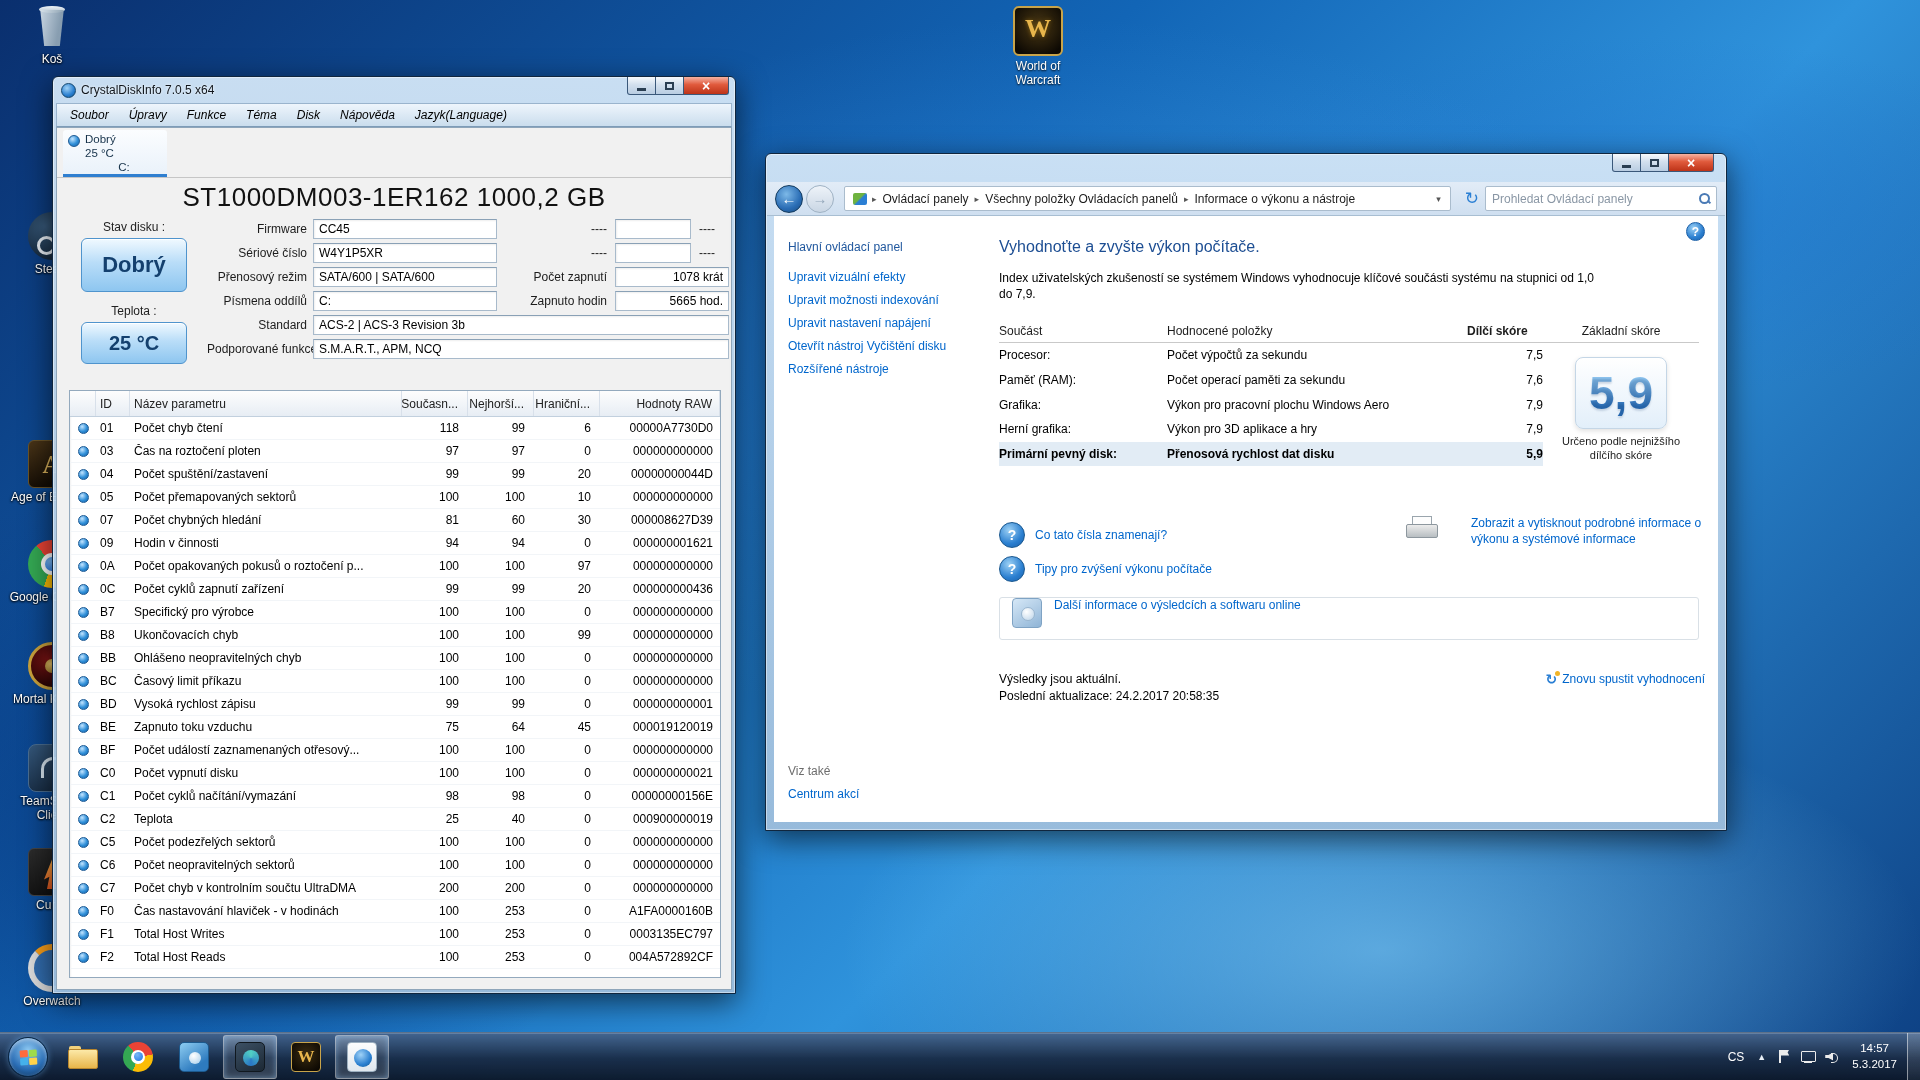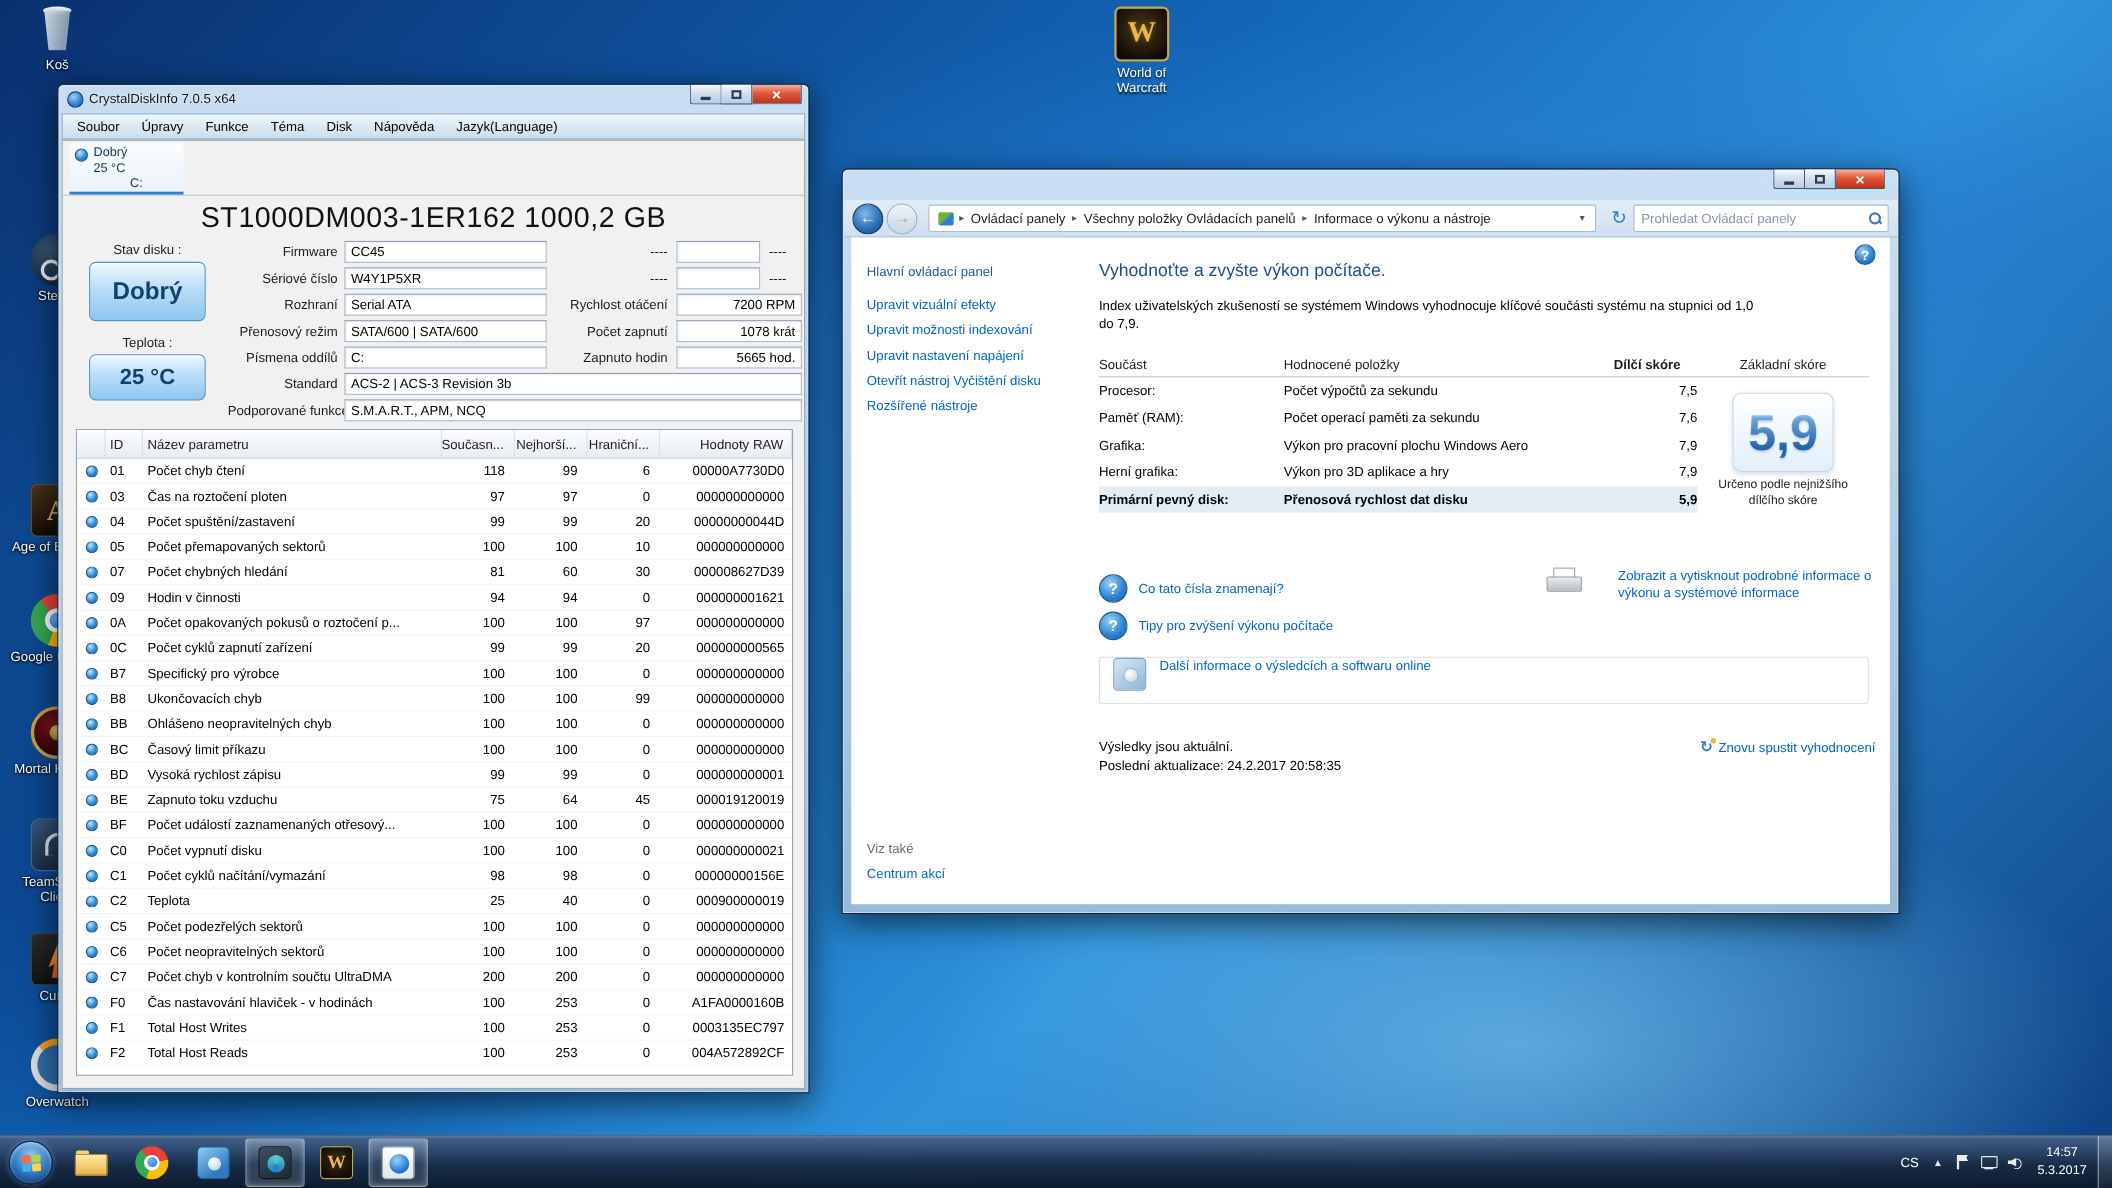--- a/index.html
+++ b/index.html
@@ -78,21 +78,21 @@
 
   
   .win-cdi { left:52px; top:76px; width:684px; height:918px; z-index:10; }
   .cdi-titlebar { height:26px; display:flex; align-items:center; padding:0 6px; position:relative; }
   .cdi-appicon { width:15px; height:15px; border-radius:50%; margin:0 5px 0 2px;
     background:radial-gradient(circle at 38% 32%, #9fd2f7, #2a7fd0 60%, #15588f); border:1px solid #12466f; }
   .cdi-title { font-size:12px; color:#10151b; text-shadow:0 0 3px #fff; }
   .win-cdi .cap-group { right:6px; }
   .cdi-menubar { height:24px; margin:0 3px; display:flex; align-items:center; gap:2px; padding:0 4px;
     background:linear-gradient(#eef5fc,#cadded); border:1px solid #9ab4cd; border-bottom-color:#7e9cb8; }
-  .cdi-menu-item { padding:20px 9px; font-size:12px; cursor:pointer; border-radius:2px; }
+  .cdi-menu-item { padding:20px 9px; font-size:12px; cursor:pointer; border-radius:2px;font-style:italic; }
   .cdi-client { position:relative; margin:0 3px 3px; height:calc(100% - 53px);
     background:#f1f1f1; border:1px solid #8fa6ba; overflow:hidden; }
   .cdi-tabstrip { position:absolute; left:0; top:0; right:0; height:50px; border-bottom:1px solid #c6c6c6; background:#f1f1f1; }
   .cdi-disktab { position:absolute; left:6px; top:2px; width:104px; height:47px; padding:2px 4px 0 22px; cursor:pointer;
     border-bottom:3px solid #2f7fd0; background:linear-gradient(#fbfdff,#eaf2fa); border-radius:3px 3px 0 0; }
   .cdi-disktab .dt-line { font-size:11.5px; line-height:14px; color:#16324a; }
   .cdi-disktab .dt-drive { text-align:center; }
   .health-dot { display:inline-block; width:12px; height:12px; border-radius:50%;
     background:radial-gradient(circle at 35% 30%, #c2e4ff, #2f8fd8 55%, #1762a8); border:1px solid #1d5a94; }
   .cdi-disktab .health-dot { position:absolute; left:5px; top:5px; }
@@ -379,27 +379,20 @@
           </div>
 
           <div class="frow">
             <span class="f-label">Sériové číslo</span>
             <span class="f-box f-left">W4Y1P5XR</span>
             <span class="f-rlabel">----</span>
             <span class="f-box f-right short"></span>
             <span class="f-suffix">----</span>
           </div>
 
-          <div class="frow">
-            <span class="f-label">Rozhraní</span>
-            <span class="f-box f-left">Serial ATA</span>
-            <span class="f-rlabel">Rychlost otáčení</span>
-            <span class="f-box f-right">7200 RPM</span>
-            <span class="f-suffix"></span>
-          </div>
 
           <div class="frow">
             <span class="f-label">Přenosový režim</span>
             <span class="f-box f-left">SATA/600 | SATA/600</span>
             <span class="f-rlabel">Počet zapnutí</span>
             <span class="f-box f-right">1078 krát</span>
             <span class="f-suffix"></span>
           </div>
 
           <div class="frow">
@@ -519,21 +512,21 @@
 
           <div class="smart-row">
             <span class="sc c-dot">
               <span class="health-dot"></span>
             </span>
             <span class="sc c-id">0C</span>
             <span class="sc c-name">Počet cyklů zapnutí zařízení</span>
             <span class="sc c-num">99</span>
             <span class="sc c-num">99</span>
             <span class="sc c-num">20</span>
-            <span class="sc c-raw">000000000565</span>
+            <span class="sc c-raw">000000000436</span>
           </div>
 
           <div class="smart-row">
             <span class="sc c-dot">
               <span class="health-dot"></span>
             </span>
             <span class="sc c-id">B7</span>
             <span class="sc c-name">Specifický pro výrobce</span>
             <span class="sc c-num">100</span>
             <span class="sc c-num">100</span>

